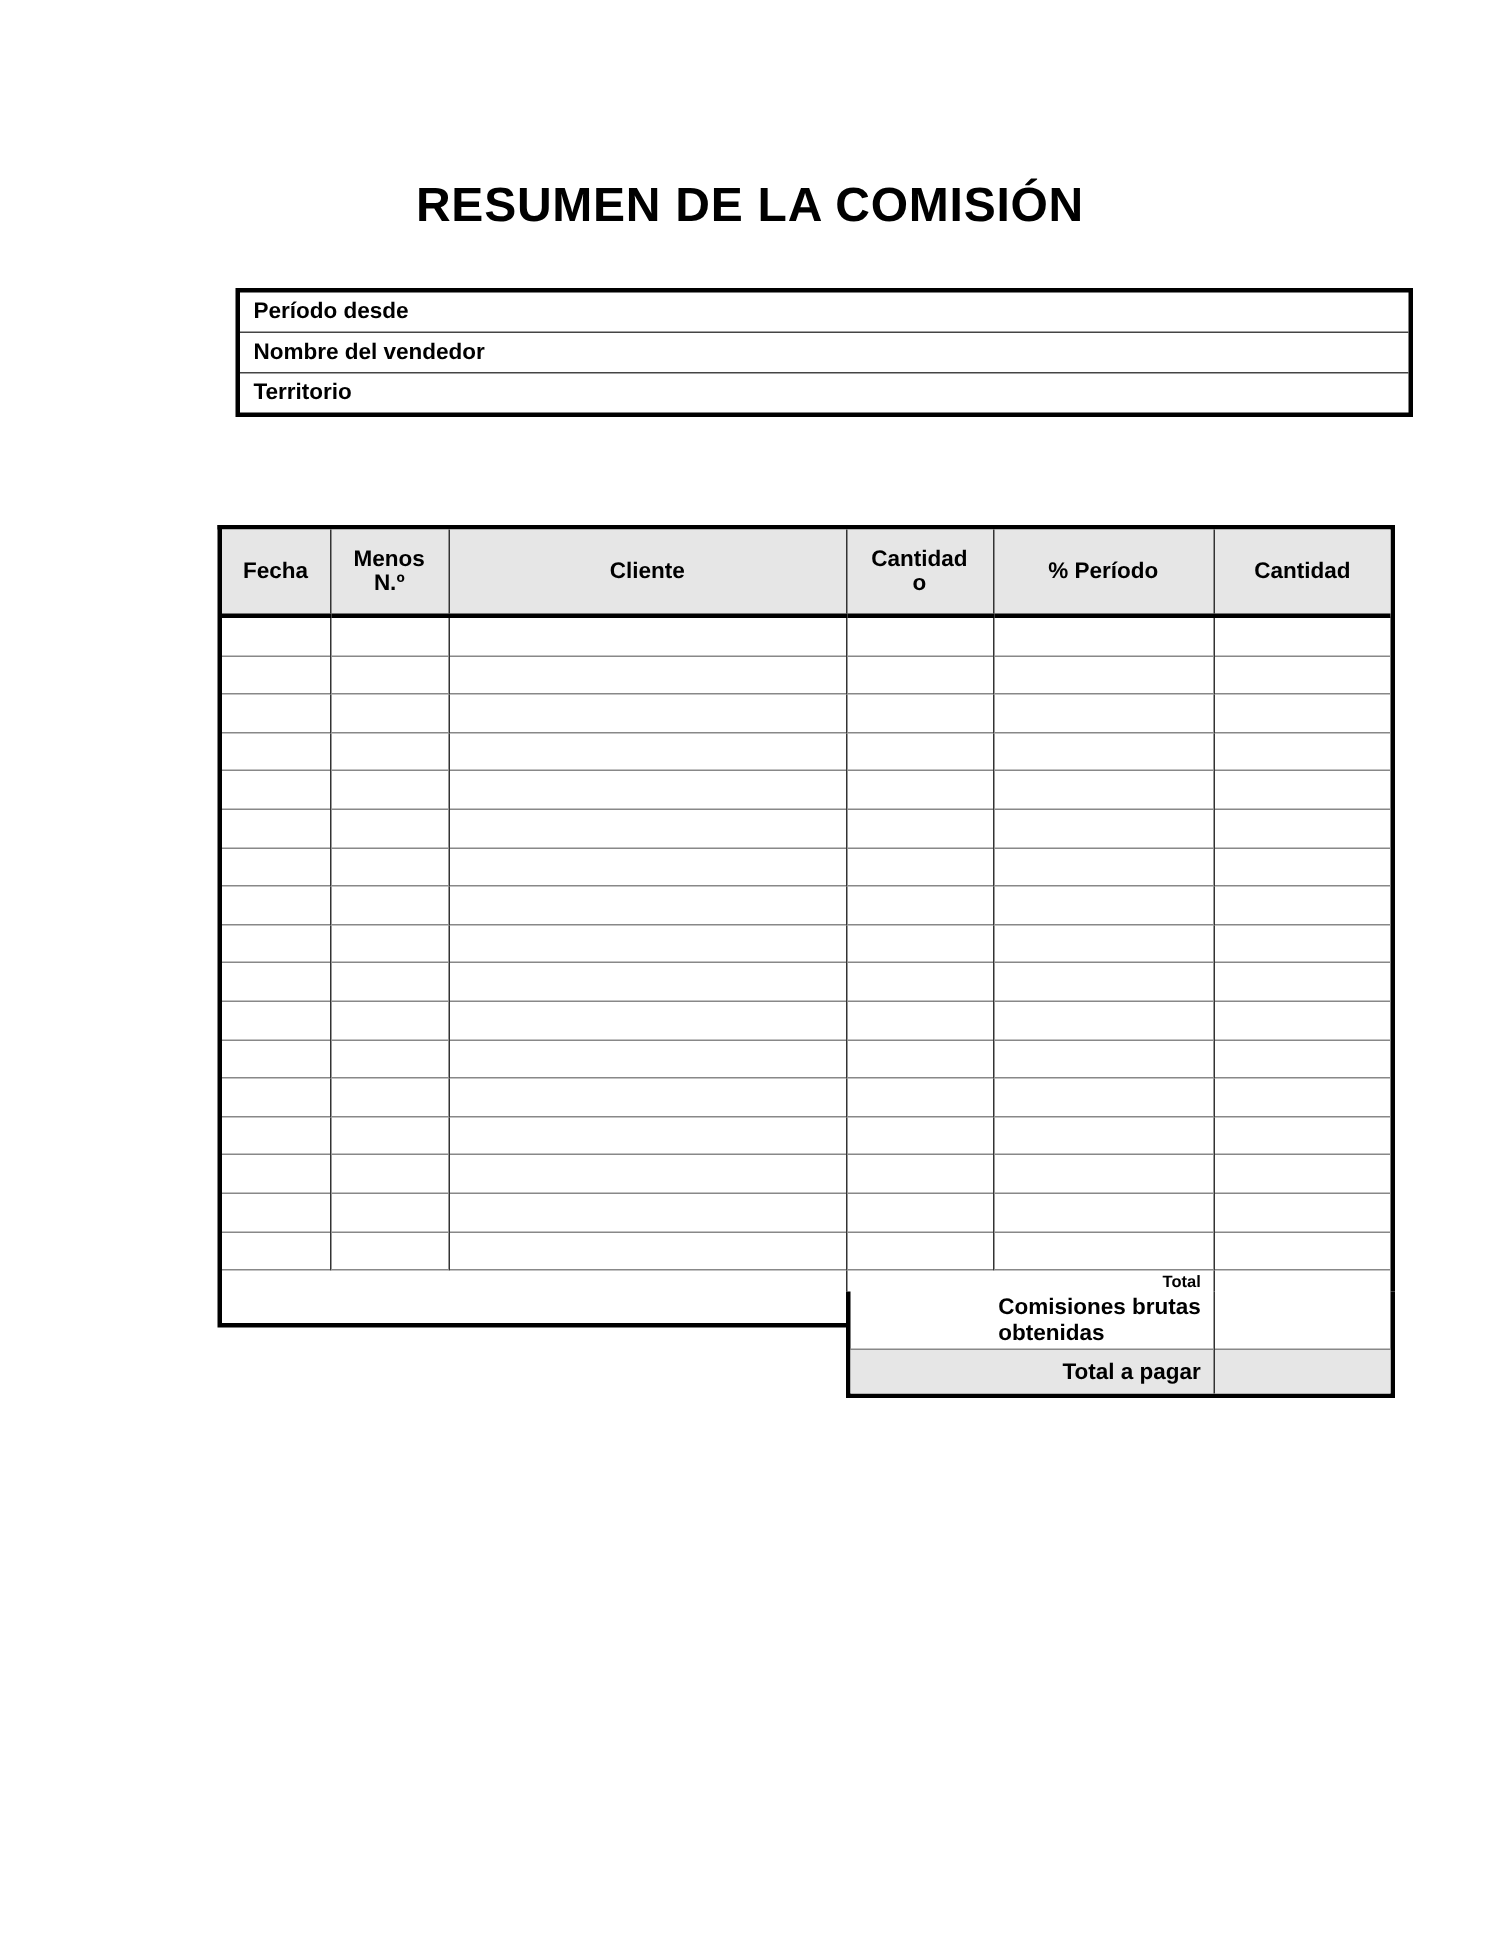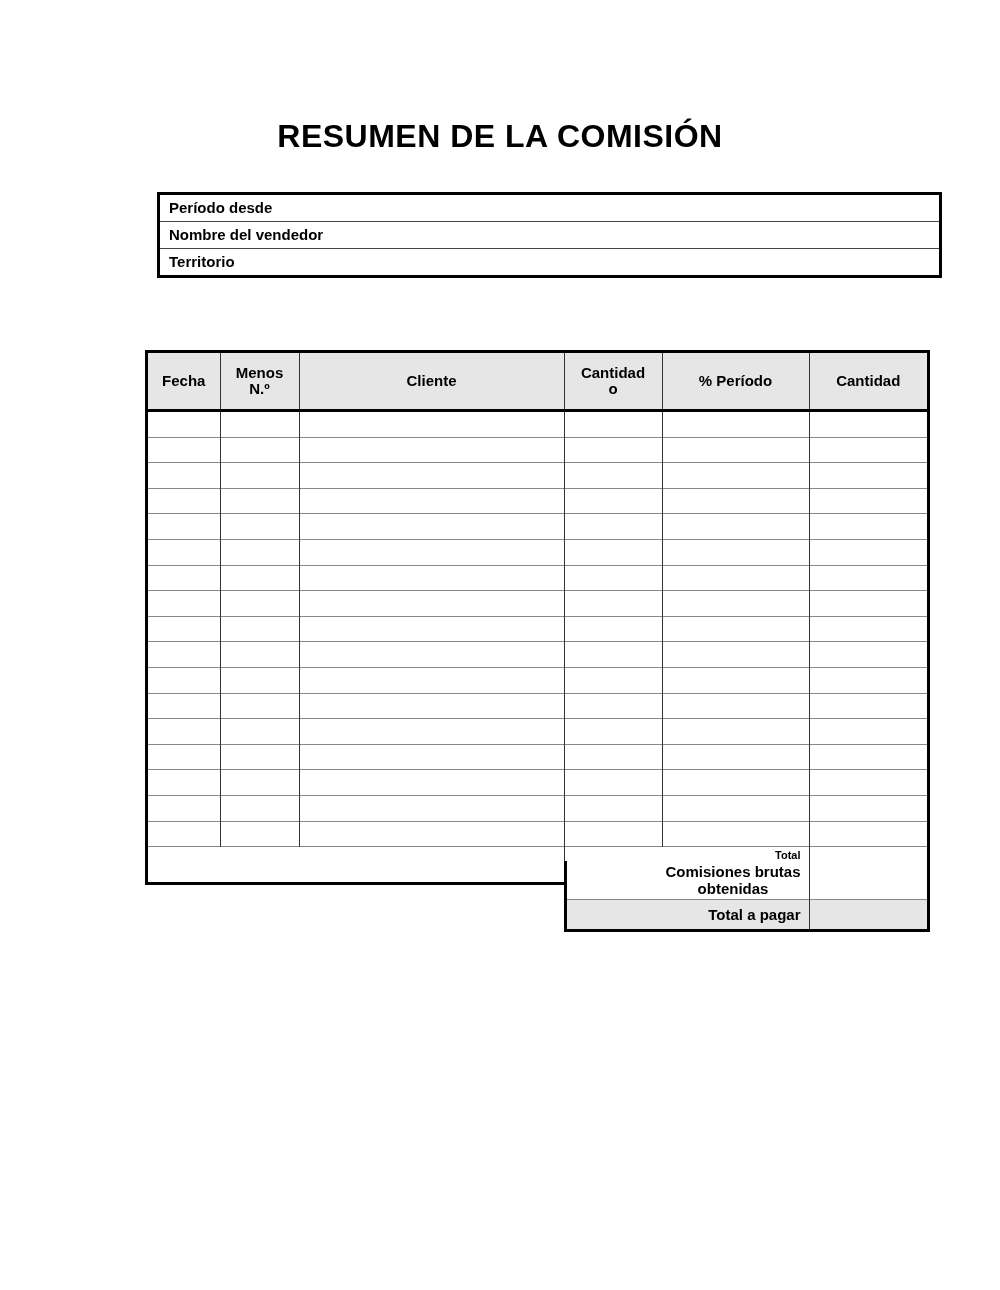--- a/index.html
+++ b/index.html
@@ -66,21 +66,21 @@
   
   .summary-wrap{
     position:absolute;left:564px;top:861px;width:366px;box-sizing:border-box;
     border:3px solid var(--border-dark);border-top:none;background:#fff;
   }
   .srow td{border-top:1px solid var(--grid-horizontal);height:25px;padding:0;vertical-align:middle;}
   .srow:first-child td{border-top:none;}
   .slabel{
     text-align:right;font-weight:bold;font-size:15px;padding:2px 8px 2px 0 !important;
   }
-  .slabel span{display:inline-block;line-height:17px;white-space:pre-line;text-align:center;}
+  .slabel span{display:inline-block;line-height:17px;white-space:pre-line;text-align:left;}
   .svalue{border-left:1px solid var(--grid-vertical);}
   .srow.highlight td{background:var(--highlight-bg);}
 </style>
 </head>
 <body>
 
 <div class="page">
 
   <h1 class="title">RESUMEN DE LA COMISIÓN</h1>
 

